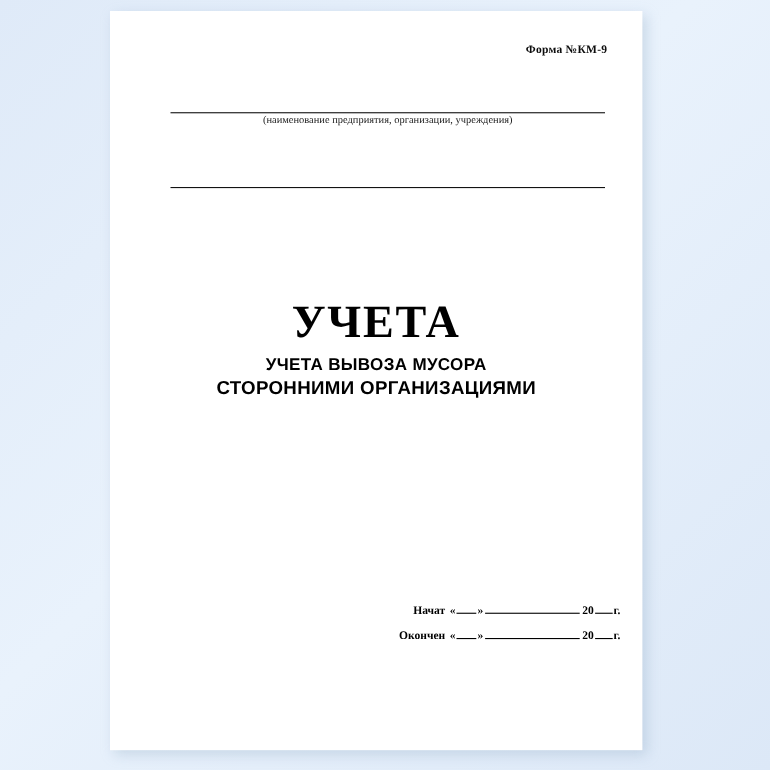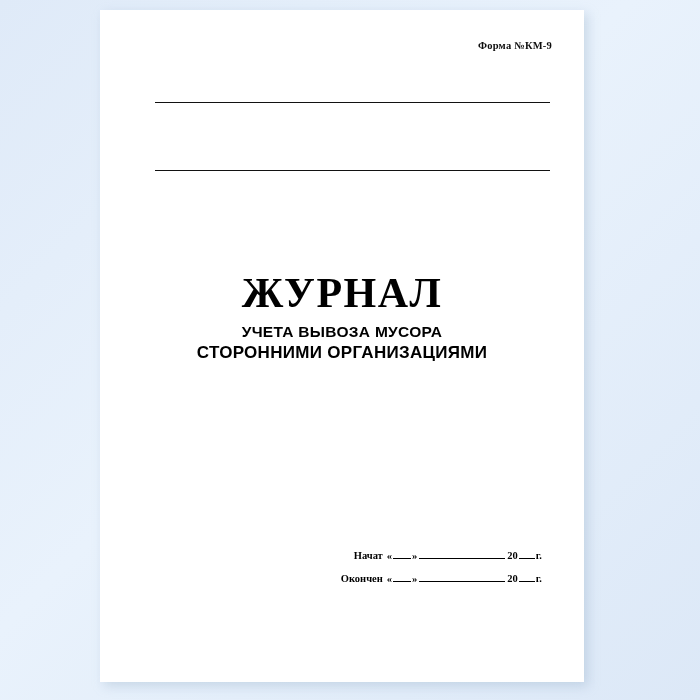--- a/index.html
+++ b/index.html
@@ -118,21 +118,21 @@
   .dates {
     position: absolute;
     left: 0;
     top: 540px;
     width: 484px;
   }
   .date-row {
     display: flex;
     justify-content: flex-end;
     align-items: baseline;
-    padding-right: 42px;
+    padding-right: 20px;
     margin-bottom: 12px;
     font-size: 10.5px;
     font-weight: bold;
     color: #000;
   }
   .date-label {
     margin-right: 4px;
   }
   .date-q {
     letter-spacing: 0px;
@@ -161,25 +161,26 @@
 
 <div class="canvas">
 
   <div class="page-shadow"></div>
 
   <div class="page">
 
     <div class="form-code">Форма №КМ-9</div>
 
     <div class="rule rule-org"></div>
+    <div class="caption-org">(наименование предприятия, организации, учреждения)</div>
 
     <div class="rule rule-dept"></div>
 
     <div class="title-block">
-      <div class="title-main">ЖУРНАЛ</div>
+      <div class="title-main">УЧЕТА</div>
       <div class="title-sub1">УЧЕТА ВЫВОЗА МУСОРА</div>
       <div class="title-sub2">СТОРОННИМИ ОРГАНИЗАЦИЯМИ</div>
     </div>
 
     <div class="dates">
 
       <div class="date-row">
         <span class="date-label">Начат</span>
         <span class="date-q">«</span>
         <span class="blank-short"></span>

